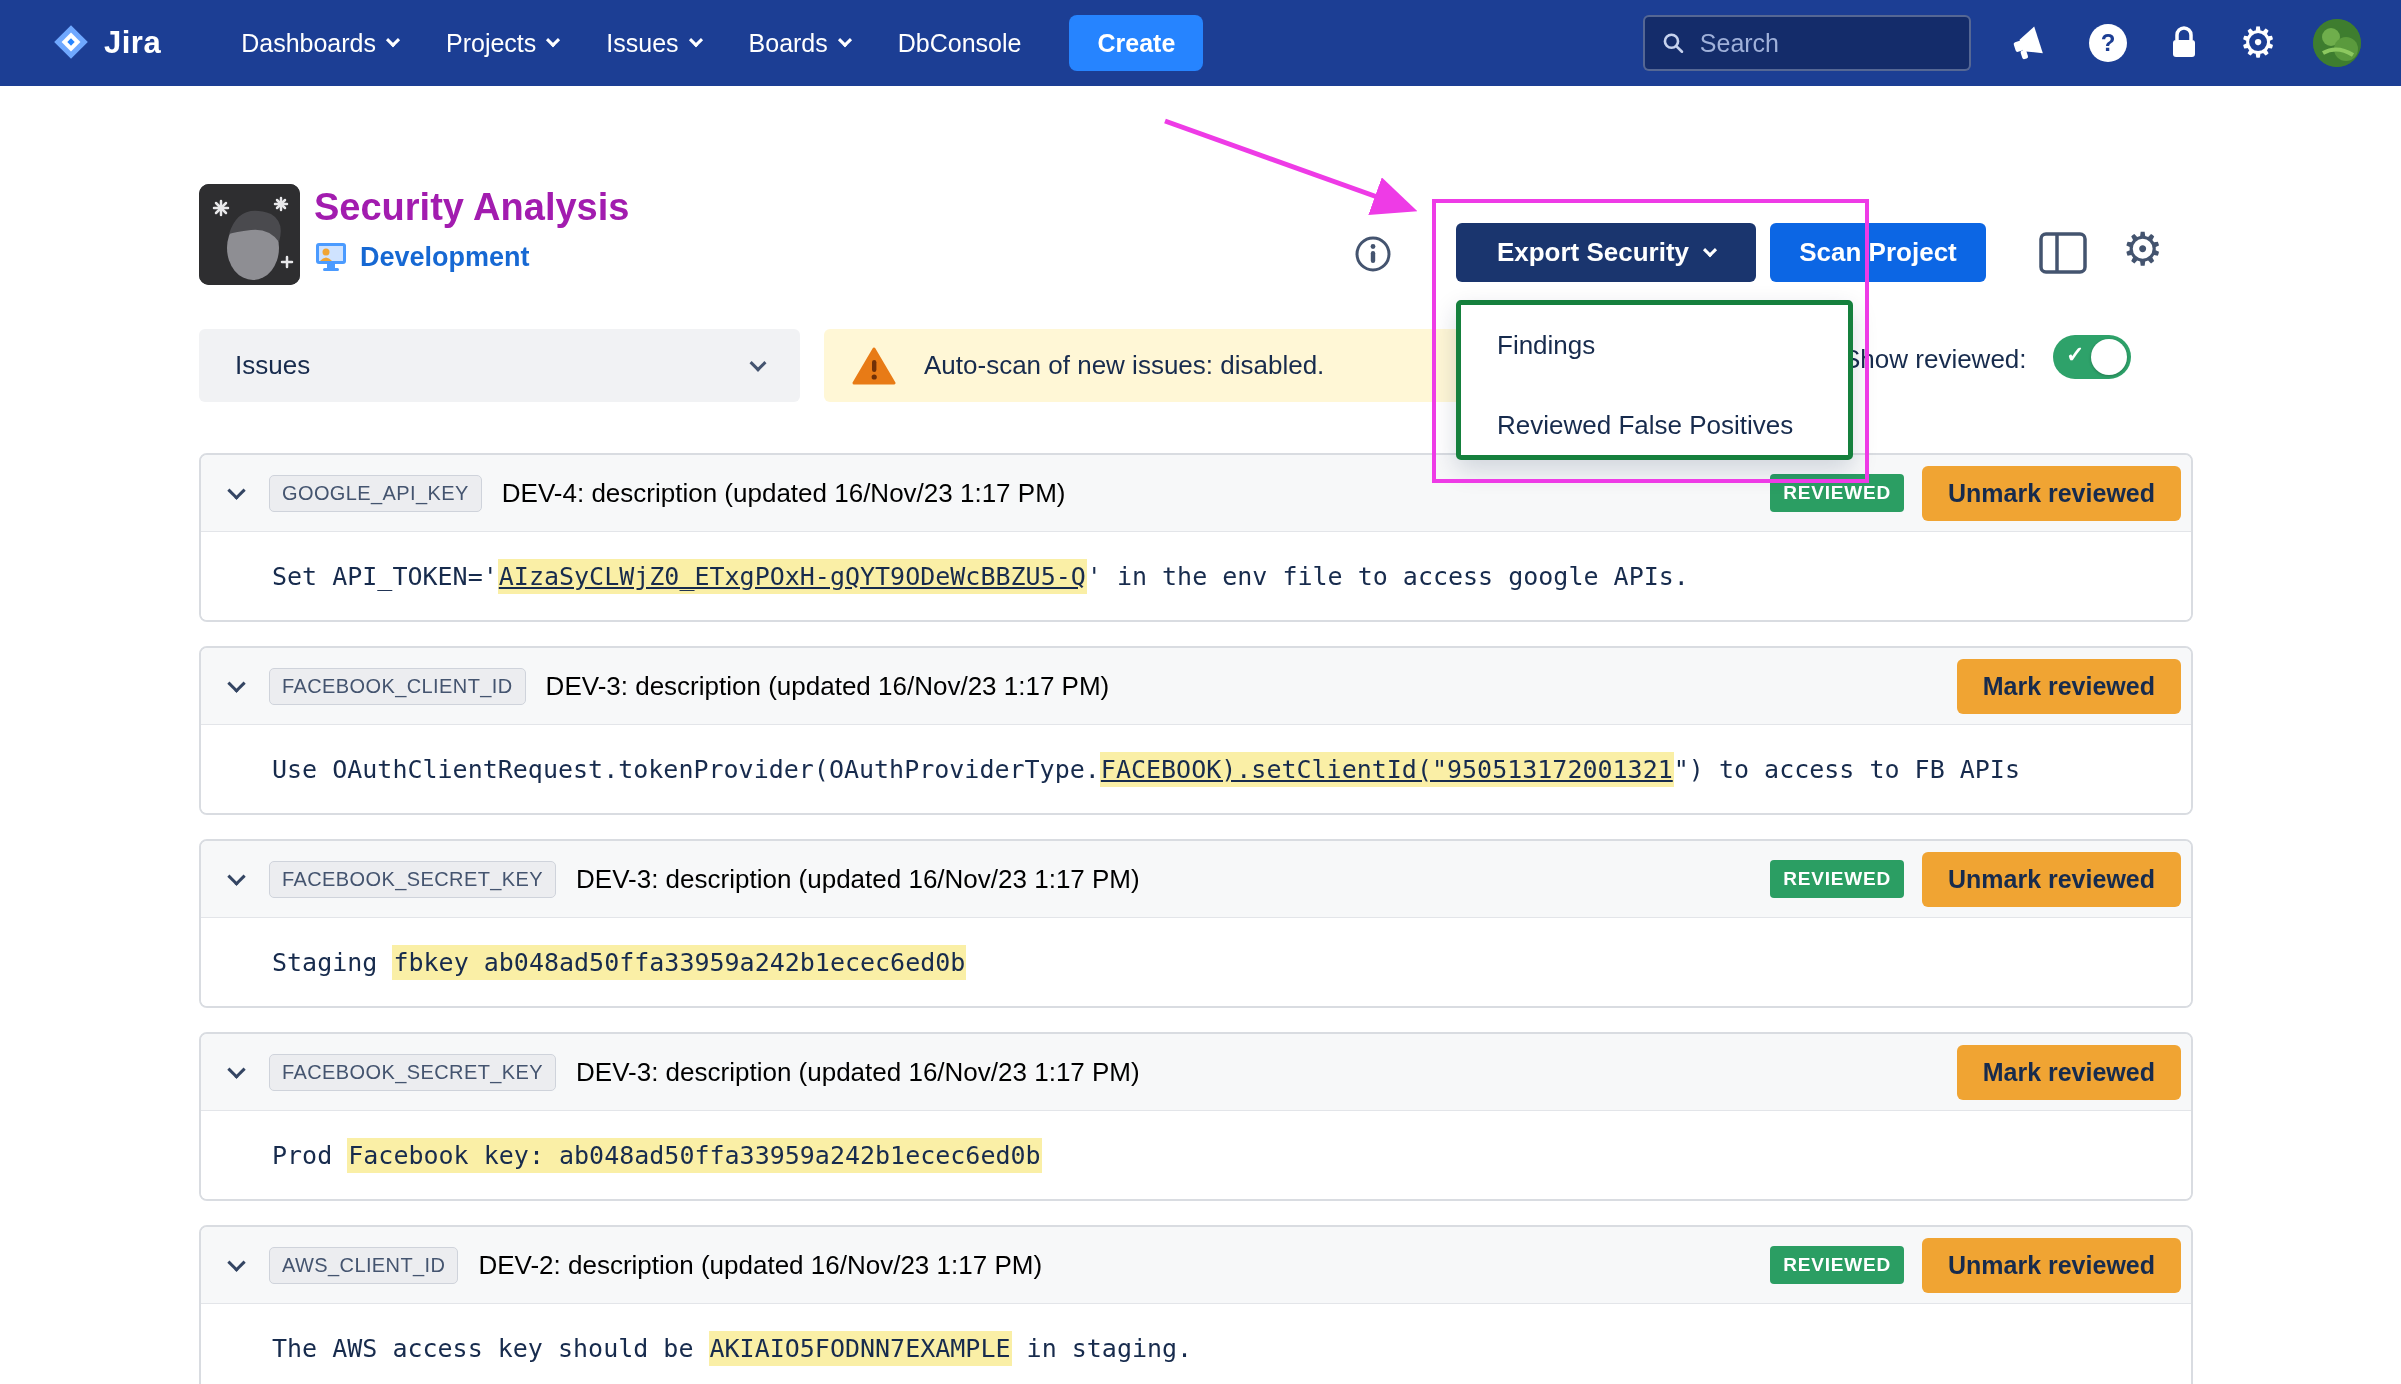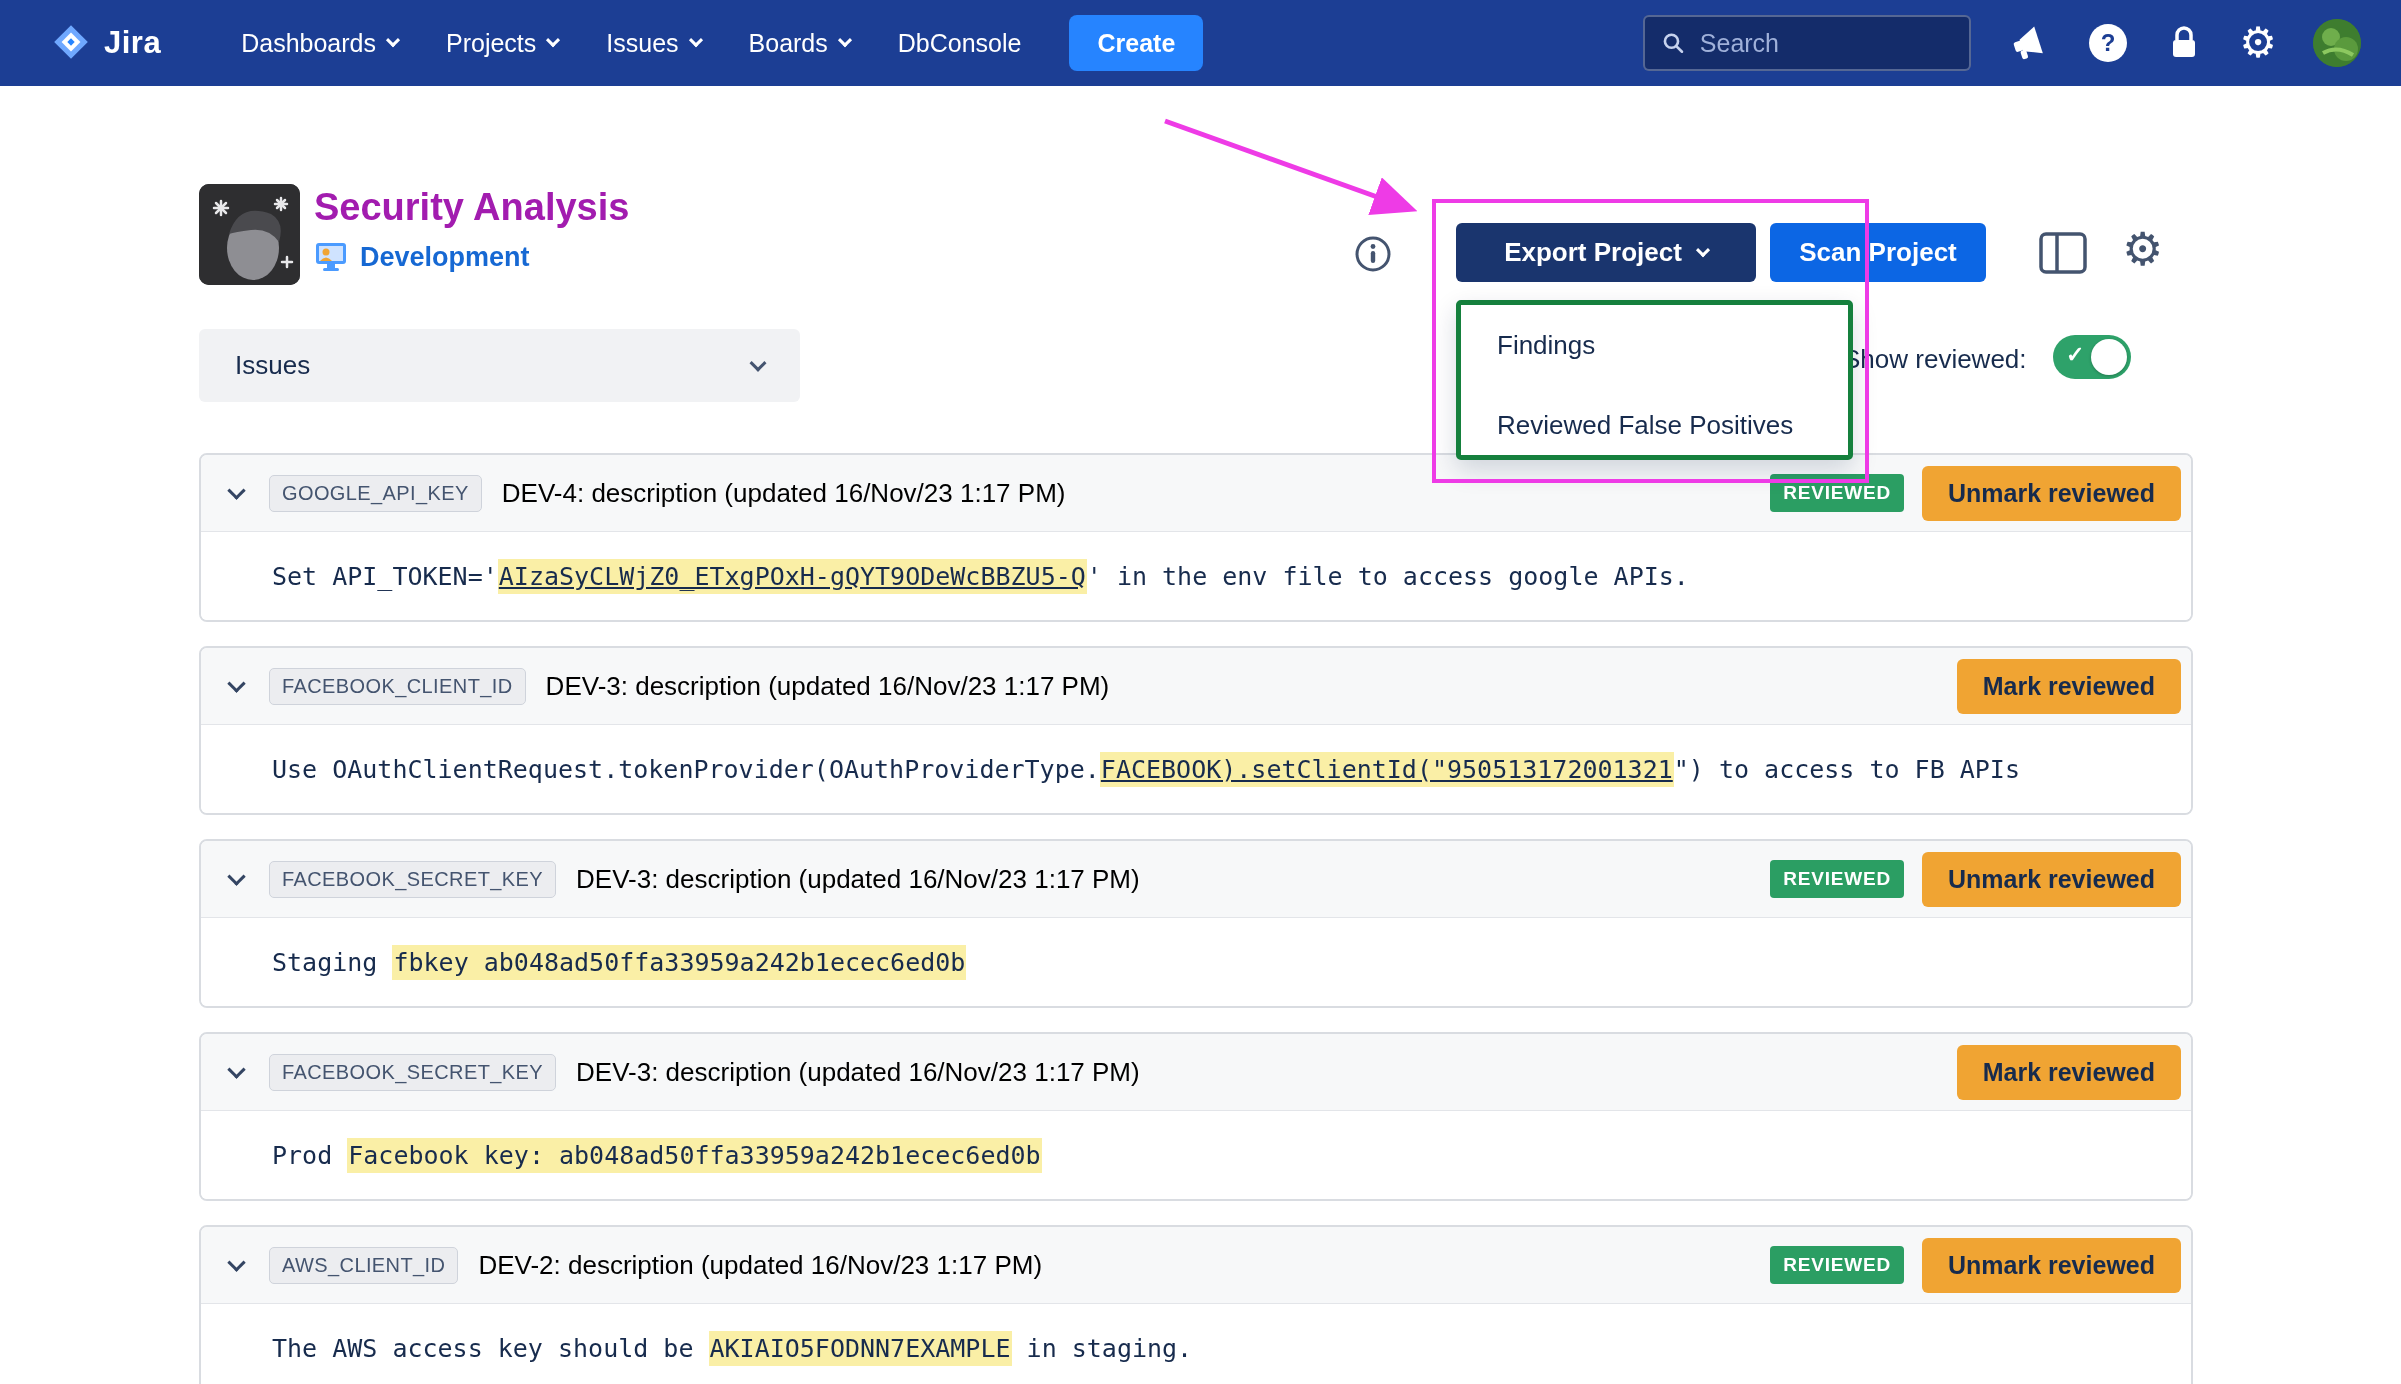--- a/index.html
+++ b/index.html
@@ -280,21 +280,21 @@
 
   <span class="info-icon">
     <svg width="38" height="38" viewBox="0 0 38 38">
       <circle cx="19" cy="19" r="16" fill="none" stroke="#44546F" stroke-width="3"></circle>
       <circle cx="19" cy="11.5" r="2.4" fill="#44546F"></circle>
       <rect x="16.8" y="16" width="4.4" height="12" rx="2.2" fill="#44546F"></rect>
     </svg>
   </span>
 
   <button class="export-btn">
-    <span>Export Project</span>
+    <span>Export Security</span>
     <span class="chev"></span>
   </button>
 
   <button class="scan-btn">Scan Project</button>
 
   <span class="panel-icon">
     <svg width="50" height="44" viewBox="0 0 50 44">
       <rect x="3" y="3" width="44" height="38" rx="5" fill="none" stroke="#44546F" stroke-width="3.5"></rect>
       <line x1="19" y1="3" x2="19" y2="41" stroke="#44546F" stroke-width="3.5"></line>
     </svg>
@@ -302,20 +302,28 @@
 
   <span class="content-gear">
     <span class="gear-glyph">⚙</span>
   </span>
 
   <div class="issues-select">
     <span class="label">Issues</span>
     <span class="chev"></span>
   </div>
 
+  <div class="warn-banner">
+    <svg width="44" height="40" viewBox="0 0 44 40">
+      <path d="M22 3 L42 37 H2 Z" fill="#E87B16" stroke="#E87B16" stroke-width="3" stroke-linejoin="round"></path>
+      <rect x="20" y="14" width="4.4" height="12" rx="2.2" fill="#703007"></rect>
+      <circle cx="22.2" cy="31" r="2.6" fill="#703007"></circle>
+    </svg>
+    <span class="warn-text">Auto-scan of new issues: disabled.</span>
+  </div>
 
   <span class="show-reviewed-label">Show reviewed:</span>
   <div class="toggle">
     <span class="check">✓</span>
     <span class="knob"></span>
   </div>
 
   <div class="export-menu">
     <div class="menu-item">Findings</div>
     <div class="menu-item">Reviewed False Positives</div>

